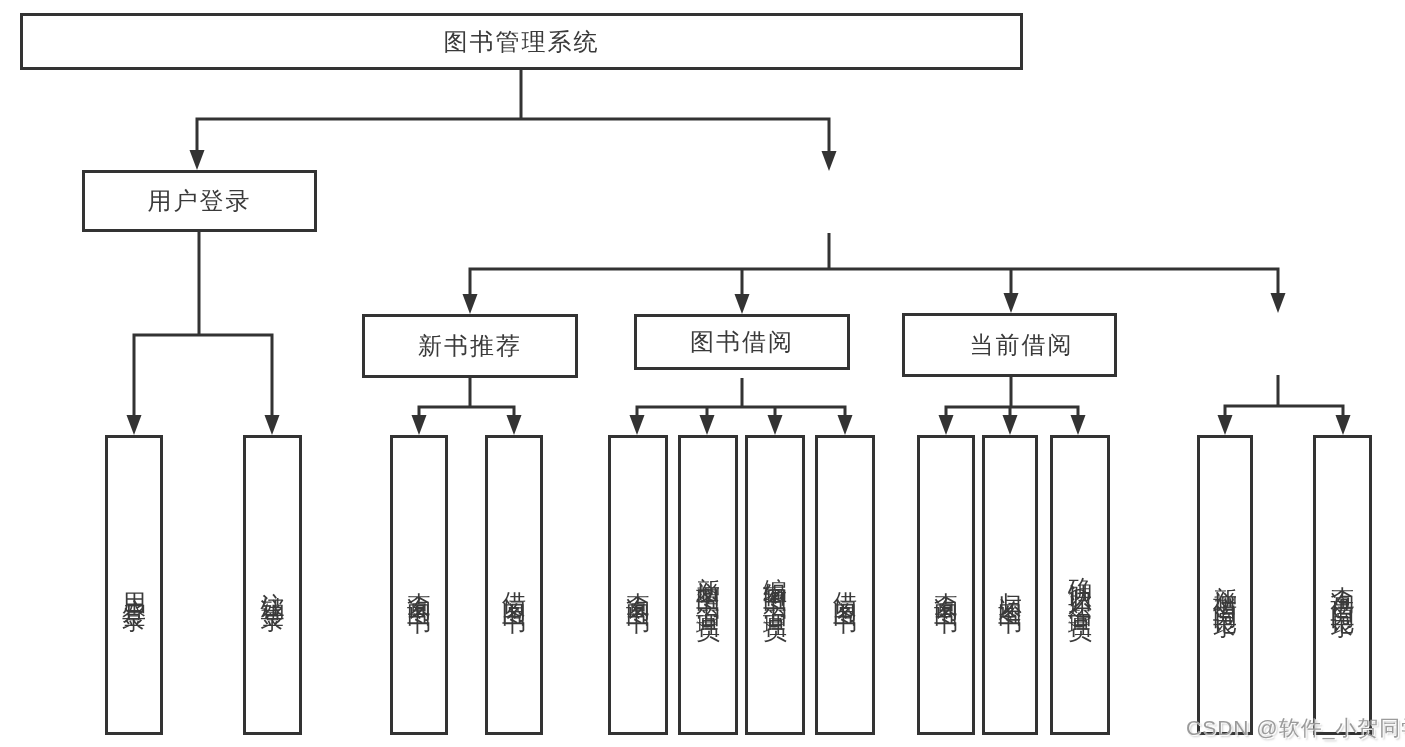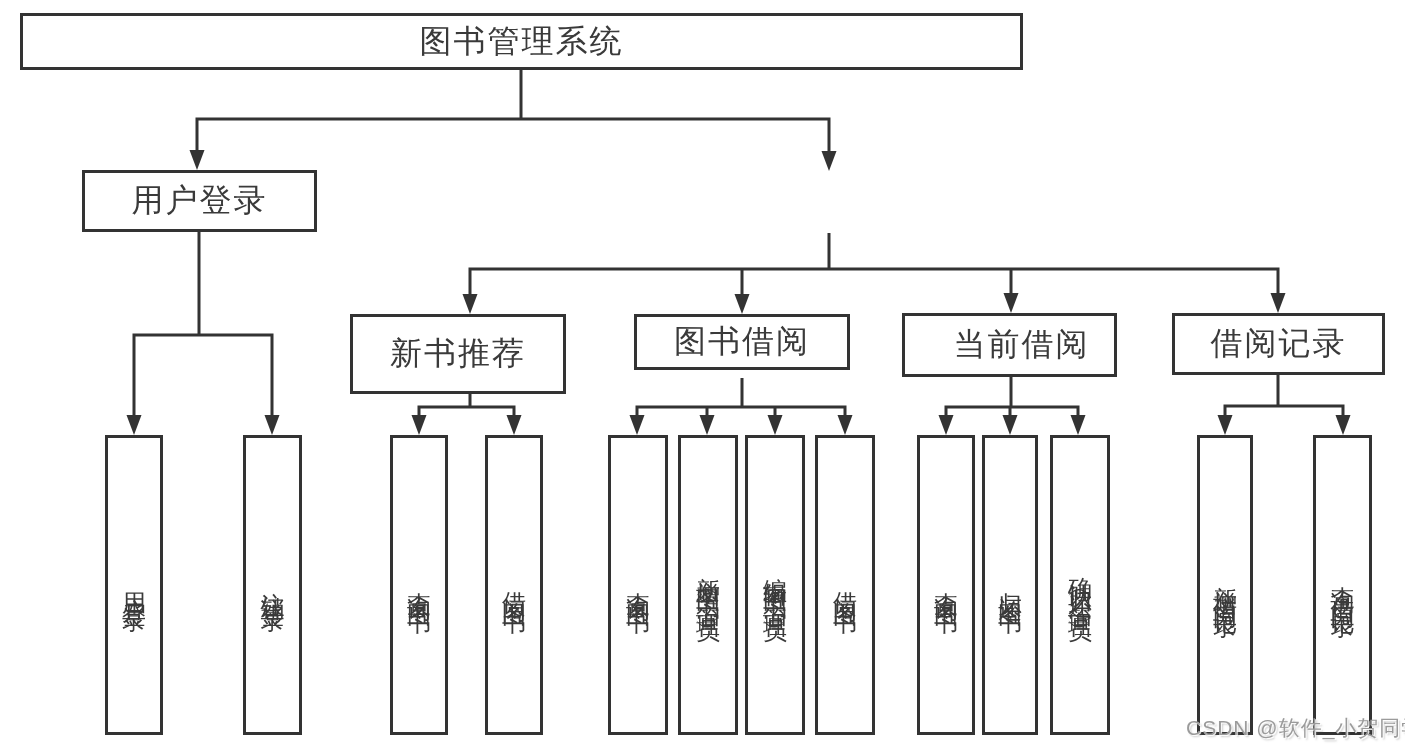--- a/index.html
+++ b/index.html
@@ -37,21 +37,21 @@
     box-sizing: border-box;
     background: #ffffff;
     border: 3px solid #333333;
     display: flex;
     align-items: center;
     justify-content: center;
     color: #3a3a3a;
     z-index: 2;
   }
   .node.h {
-    font-size: 32px;
+    font-size: 24px;
     letter-spacing: 2px;
   }
   .node.leaf {
     writing-mode: vertical-rl;
     text-orientation: mixed;
     font-size: 24px;
     letter-spacing: 6px;
     line-height: 1;
     text-align: center;
     padding: 6px 0;
@@ -108,24 +108,23 @@
 
     <path d="M1278,375 L1278,406 M1225,423 L1225,406 L1343,406 L1343,423"></path>
     <polygon points="1217.5,415 1232.5,415 1225,435"></polygon>
     <polygon points="1335.5,415 1350.5,415 1343,435"></polygon>
   </svg>
 
   <div class="node h" style="left:20px; top:13px; width:1003px; height:57px;">图书管理系统</div>
 
   <div class="node h" style="left:82px; top:170px; width:235px; height:62px;">用户登录</div>
 
-  <div class="node h" style="left:350px; top:314px; width:216px; height:80px;">新书推荐</div>
+  <div class="node h" style="left:362px; top:314px; width:216px; height:64px;">新书推荐</div>
   <div class="node h" style="left:634px; top:314px; width:216px; height:56px;">图书借阅</div>
   <div class="node h" style="left:902px; top:313px; width:215px; height:64px;padding-left:24px;">当前借阅</div>
-  <div class="node h" style="left:1172px; top:313px; width:213px; height:62px;">借阅记录</div>
 
   <div class="node leaf" style="left:105px; top:435px; width:58px; height:300px;">用户登录</div>
   <div class="node leaf" style="left:243px; top:435px; width:59px; height:300px;">注销登录</div>
 
   <div class="node leaf" style="left:390px; top:435px; width:58px; height:300px;">查询图书</div>
   <div class="node leaf" style="left:485px; top:435px; width:58px; height:300px;">借阅图书</div>
 
   <div class="node leaf" style="left:608px; top:435px; width:60px; height:300px;">查询图书</div>
   <div class="node leaf" style="left:678px; top:435px; width:60px; height:300px;">新增图书（管理员）</div>
   <div class="node leaf" style="left:745px; top:435px; width:60px; height:300px;">编辑图书（管理员）</div>

